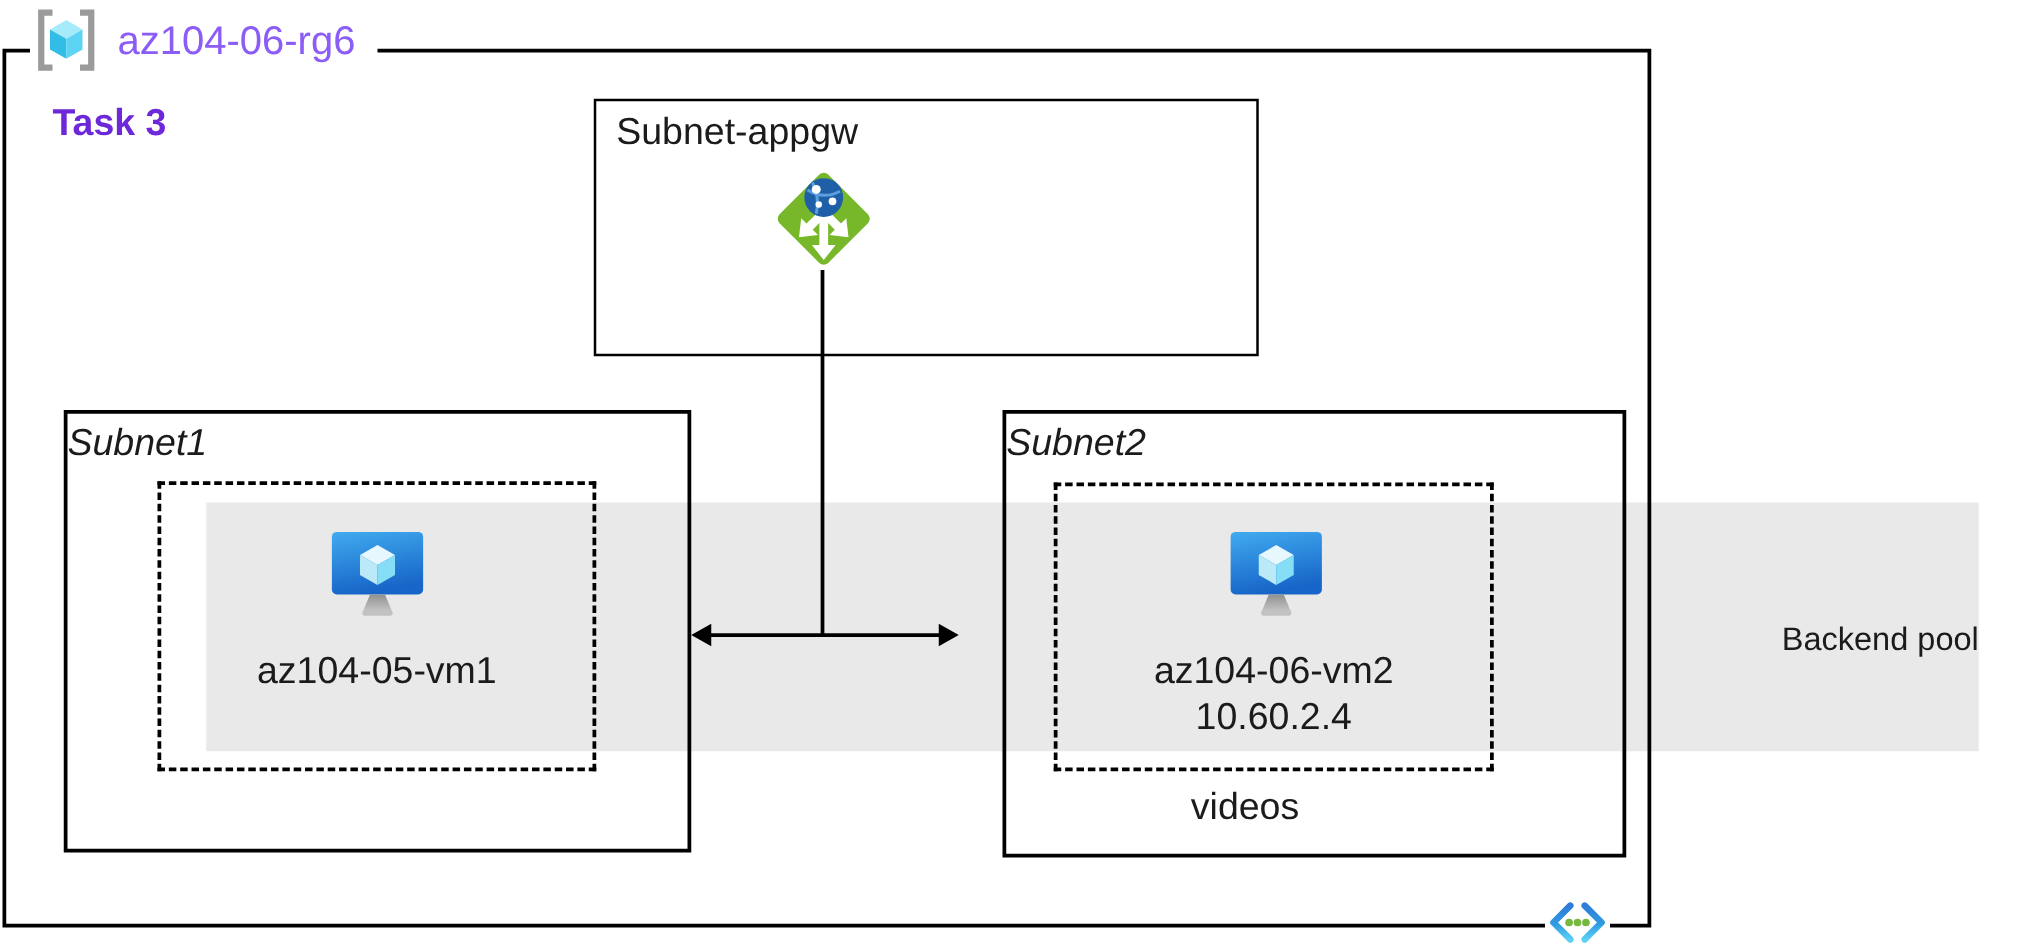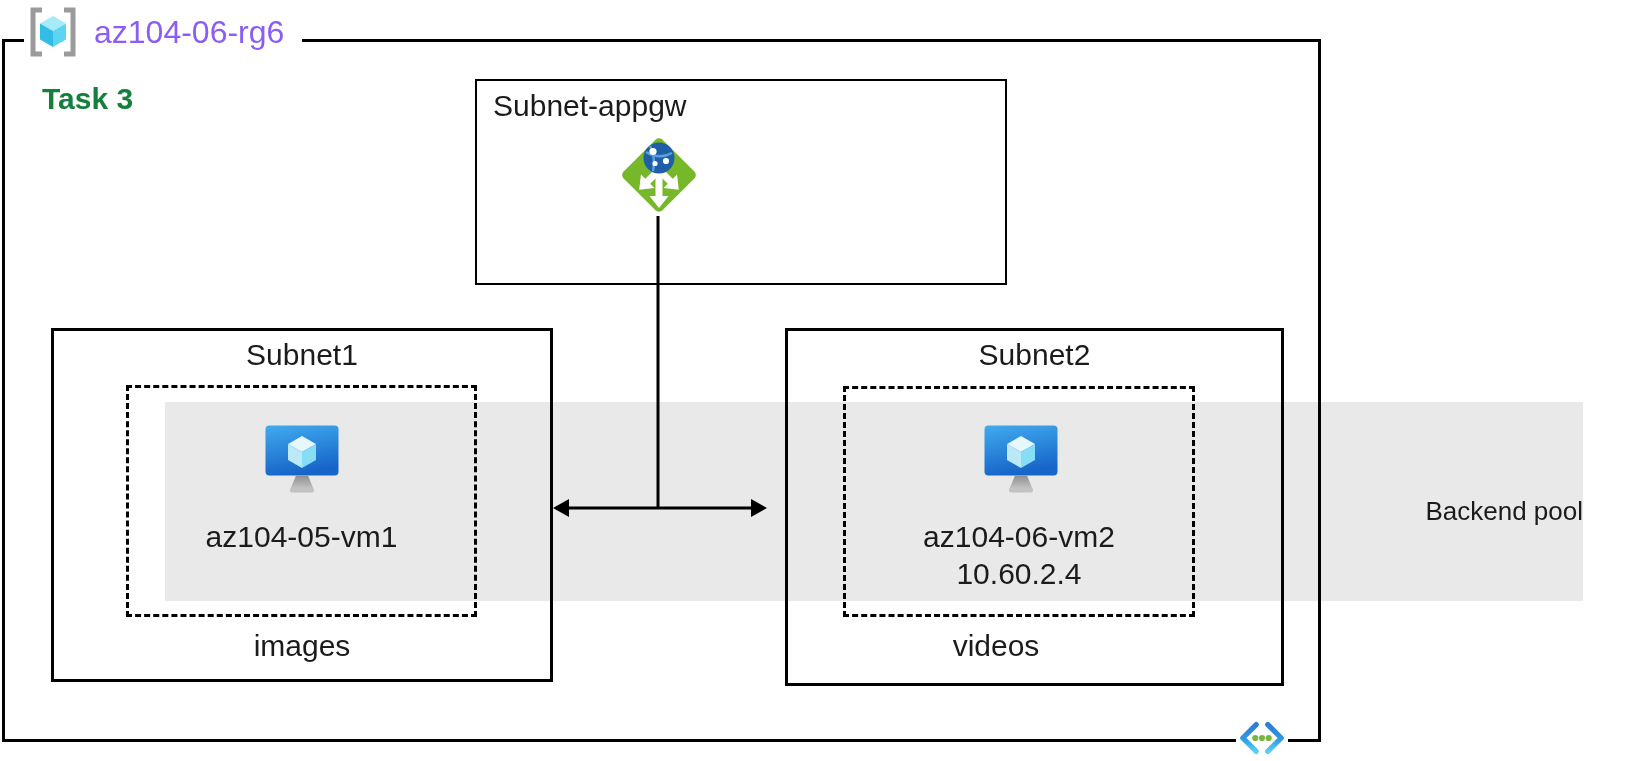--- a/index.html
+++ b/index.html
@@ -51,21 +51,21 @@
   .rg-title {
     font-size: 32px;
     color: #8b5cf6;
     white-space: nowrap;
   }
 
   .task-label {
     left: 42px; top: 82px;
     font-size: 30px;
     font-weight: bold;
-    color: #15803d;
+    color: #6d28d9;
     z-index: 4;
   }
 
   
   .solid-box {
     border: 3px solid #000;
     box-sizing: border-box;
     background: transparent;
     z-index: 3;
   }
@@ -73,27 +73,27 @@
     left: 475px; top: 79px;
     width: 532px; height: 206px;
     border-width: 2px;
   }
   .box-title-left {
     position: absolute;
     left: 16px; top: 8px;
     font-size: 30px;
   }
   .subnet1-box { left: 51px; top: 328px; width: 502px; height: 354px; }
-  .subnet2-box { left: 785px; top: 328px; width: 499px; height: 358px; }
+  .subnet2-box { left: 802px; top: 328px; width: 499px; height: 358px; }
   .box-title-center {
     position: absolute;
     left: 0; top: 7px;
     width: 100%;
-    text-align: center;
-    font-size: 30px;
+    font-size: 30px;
+    font-style: italic;
   }
 
   .dashed-box {
     border: 3px dashed #000;
     box-sizing: border-box;
     background: transparent;
     z-index: 3;
   }
   .dashed1 { left: 126px; top: 385px; width: 351px; height: 232px; }
   .dashed2 { left: 843px; top: 386px; width: 352px; height: 231px; }
@@ -230,21 +230,20 @@
     <rect x="1.5" y="1.5" width="73" height="50" rx="4" fill="url(#vmBlue)"></rect>
     <polygon points="38,12 52,20 38,28 24,20" fill="#E6F7FD"></polygon>
     <polygon points="24,20 38,28 38,44 24,36" fill="#BCE9F8"></polygon>
     <polygon points="52,20 38,28 38,44 52,36" fill="#86DDF6"></polygon>
     <polygon points="32,51.5 44,51.5 50,66 26,66" fill="url(#standGray)"></polygon>
     <rect x="26" y="64" width="24" height="4.5" rx="2" fill="#C2C2C2"></rect>
   </svg>
   <div class="abs vm-text vm1-text">
     <div>az104-05-vm1</div>
   </div>
-  <div class="abs store-label images-label">images</div>
 
   <div class="abs solid-box subnet2-box">
     <div class="box-title-center">Subnet2</div>
   </div>
   <div class="abs dashed-box dashed2"></div>
   <svg class="abs vm-icon vm2-icon" width="76" height="72" viewBox="0 0 76 72">
     <rect x="1.5" y="1.5" width="73" height="50" rx="4" fill="url(#vmBlue)"></rect>
     <polygon points="38,12 52,20 38,28 24,20" fill="#E6F7FD"></polygon>
     <polygon points="24,20 38,28 38,44 24,36" fill="#BCE9F8"></polygon>
     <polygon points="52,20 38,28 38,44 52,36" fill="#86DDF6"></polygon>

